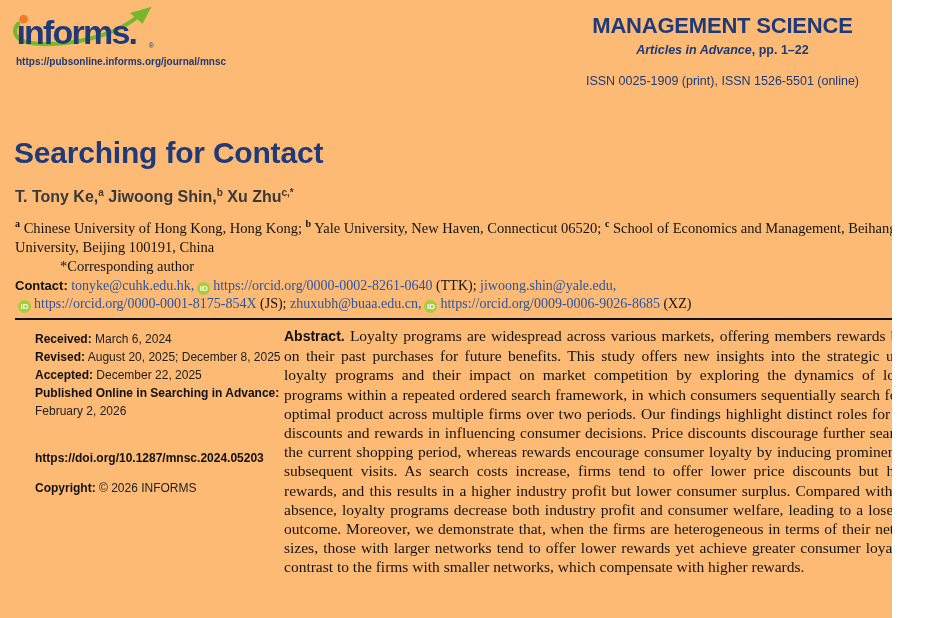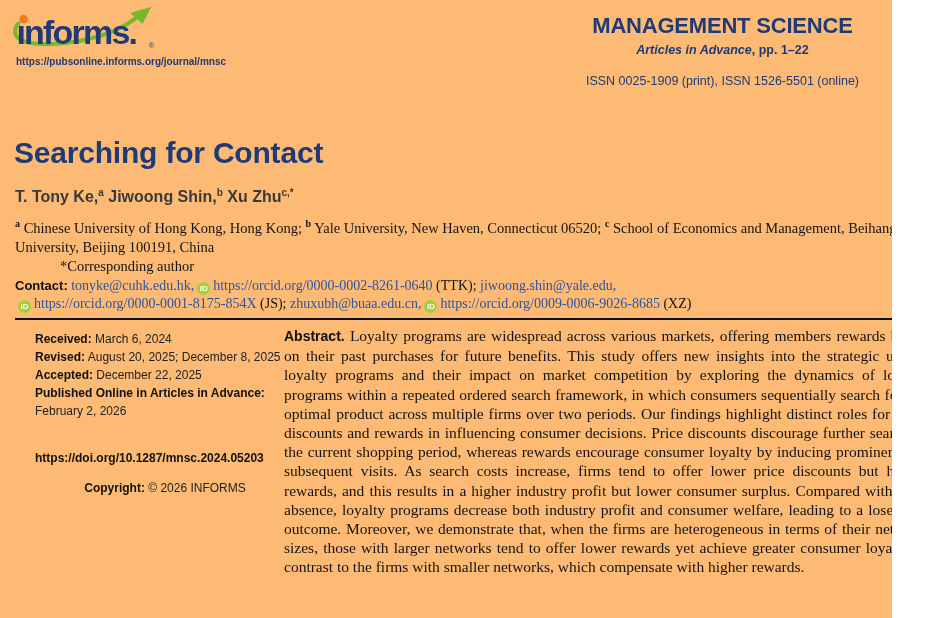--- a/index.html
+++ b/index.html
@@ -36,21 +36,21 @@
          color:#fff;font-family:"Liberation Sans",sans-serif;font-size:8px;font-weight:bold;
          text-align:center;line-height:13px;vertical-align:-1px;margin:0 3px 0 3px;cursor:pointer;}
 
   
   .rule{position:absolute;left:15px;top:318px;width:912px;height:0;border-top:2.5px solid #111;}
 
   
   .meta{position:absolute;left:15px;top:330px;width:260px;font-size:12px;line-height:18px;color:#222;margin-left:20px;}
   .meta b{color:#111;}
   .meta .doi{font-weight:bold;margin-top:29px;color:#111;}
-  .meta .copyright{margin-top:12px;text-align:center;}
+  .meta .copyright{margin-top:12px;}
 
   
   .abstract{position:absolute;left:284px;top:326px;width:642px;
             font-family:"Liberation Serif",serif;font-size:15.5px;line-height:19.2px;
             text-align:justify;color:#141414;}
   .abs-label{font-family:Liberation Sans, sans-serif;font-weight:bold;font-size:14px;color:#111;}
 </style>
 </head>
 <body>
 
@@ -81,21 +81,21 @@
 
   <div class="contact"><span class="contact-label">Contact:</span> <span id="contact-parts"><span class="link">tonyke@cuhk.edu.hk,</span><span class="orcid">iD</span><span class="link">https://orcid.org/0000-0002-8261-0640</span><span> (TTK); </span><span class="link">jiwoong.shin@yale.edu,</span><br><span class="orcid">iD</span><span class="link">https://orcid.org/0000-0001-8175-854X</span><span> (JS); </span><span class="link">zhuxubh@buaa.edu.cn,</span><span class="orcid">iD</span><span class="link">https://orcid.org/0009-0006-9026-8685</span><span> (XZ)</span></span></div>
 
   <div class="rule"></div>
 
   <aside class="meta">
     <div id="meta-rows">
         <div><b>Received:</b> March 6, 2024</div>
         <div><b>Revised:</b> August 20, 2025; December 8, 2025</div>
         <div><b>Accepted:</b> December 22, 2025</div>
-        <div><b>Published Online in Articles in Advance:</b><br>February 2, 2026</div>
+        <div><b>Published Online in Searching in Advance:</b><br>February 2, 2026</div>
       </div>
     <div class="doi">https://doi.org/10.1287/mnsc.2024.05203</div>
     <div class="copyright"><b>Copyright:</b> <span>© 2026 INFORMS</span></div>
   </aside>
 
   <section class="abstract">
     <span class="abs-label">Abstract.</span>
     <span>Loyalty programs are widespread across various markets, offering members rewards based on their past purchases for future benefits. This study offers new insights into the strategic use of loyalty programs and their impact on market competition by exploring the dynamics of loyalty programs within a repeated ordered search framework, in which consumers sequentially search for the optimal product across multiple firms over two periods. Our findings highlight distinct roles for price discounts and rewards in influencing consumer decisions. Price discounts discourage further search in the current shopping period, whereas rewards encourage consumer loyalty by inducing prominence in subsequent visits. As search costs increase, firms tend to offer lower price discounts but higher rewards, and this results in a higher industry profit but lower consumer surplus. Compared with their absence, loyalty programs decrease both industry profit and consumer welfare, leading to a lose–lose outcome. Moreover, we demonstrate that, when the firms are heterogeneous in terms of their network sizes, those with larger networks tend to offer lower rewards yet achieve greater consumer loyalty in contrast to the firms with smaller networks, which compensate with higher rewards.</span>
   </section>
 

